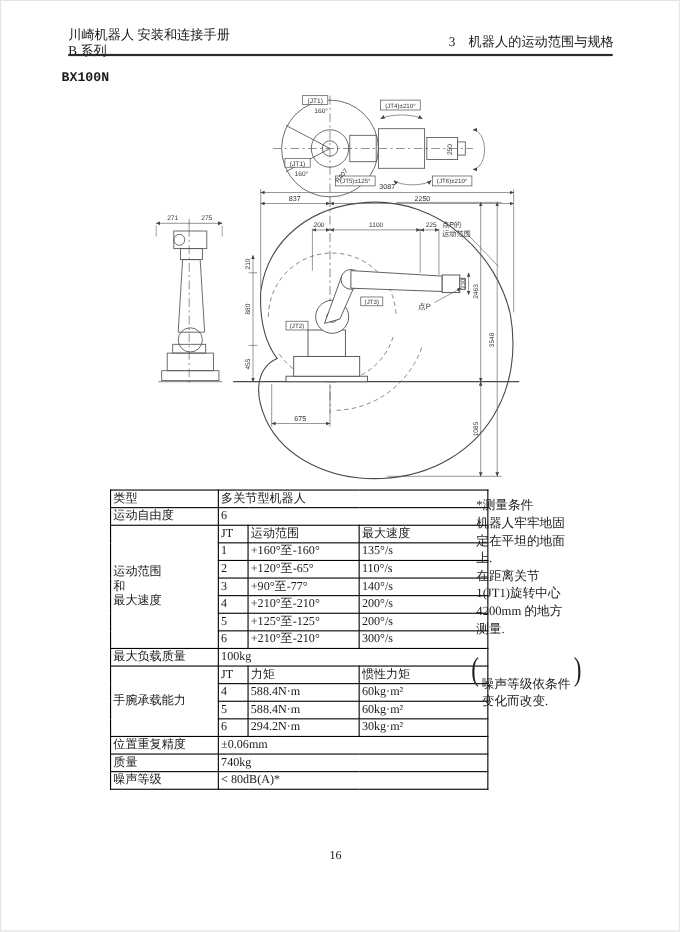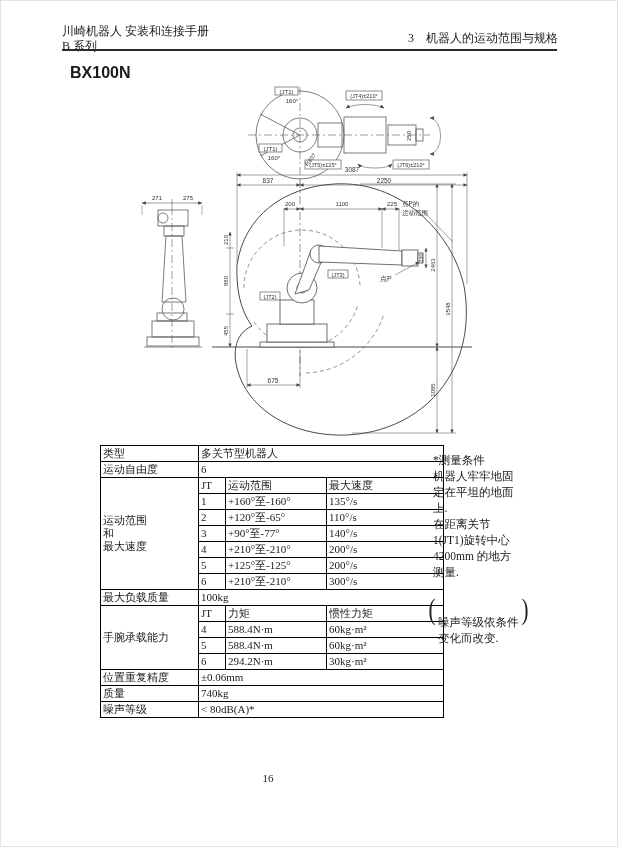--- a/index.html
+++ b/index.html
@@ -7,42 +7,42 @@
     width:618px;height:847px;position:relative;background:#fff;
     font-family:"Liberation Serif","DejaVu Serif",serif;color:#1a1a1a;
     box-shadow:inset 0 0 0 1px #e3e3e3;overflow:hidden;
   }
   
   .hdr{position:absolute;left:62px;top:24px;width:496px;}
   .hdr-row{display:flex;justify-content:space-between;align-items:flex-start;}
   .hdr-left div{font-size:12px;line-height:15px;}
   .hdr-right{font-size:12px;text-align:right;padding-top:6px;}
   .hdr-rule{position:absolute;left:62px;top:49px;width:495px;height:0;border-top:2px solid #2b2b2b;}
-  .model{position:absolute;left:70px;top:64px;font-size:16px;font-weight:bold;
-         font-family:Liberation Sans, sans-serif;}
+  .model{position:absolute;left:56px;top:64px;font-size:12px;font-weight:bold;
+         font-family:Liberation Mono, monospace;}
   
   .diagram{position:absolute;left:62px;top:84px;}
   .diagram text{font-family:"Liberation Sans","DejaVu Sans",sans-serif;fill:#333;stroke:none;}
   
   table.spec{position:absolute;left:100px;top:445px;border-collapse:collapse;
              font-size:11px;line-height:13px;}
   table.spec td{border:1px solid #000;padding:0 2px;height:15px;text-align:left;vertical-align:middle;}
   table.spec{border:1.5px solid #000;}
   td.lbl{width:93px;}
   td.cjt{width:22px;}
   td.cmid{width:96px;}
   td.clast{width:112px;}
   
   .note{position:absolute;left:433px;top:452px;width:122px;font-size:11.5px;line-height:16px;}
   .bracket-note{position:absolute;left:427px;top:572px;display:flex;align-items:center;}
   .paren{font-size:30px;font-weight:300;line-height:1;transform:scaleX(.7);color:#222;
          font-family:"Liberation Serif",serif;}
   .bracket-body{font-size:11.5px;line-height:16px;padding:0 1px;margin-top:42px;}
   
-  .footer{position:absolute;left:0;top:772px;width:536px;text-align:center;font-size:11px;}
+  .footer{position:absolute;left:0;top:772px;width:536px;text-align:center;font-size:11px;padding-left:37px;}
 </style>
 </head>
 <body>
 
 <div class="hdr">
   <div class="hdr-row">
     <div class="hdr-left">
       <div>川崎机器人  安装和连接手册</div>
       <div>B 系列</div>
     </div>

